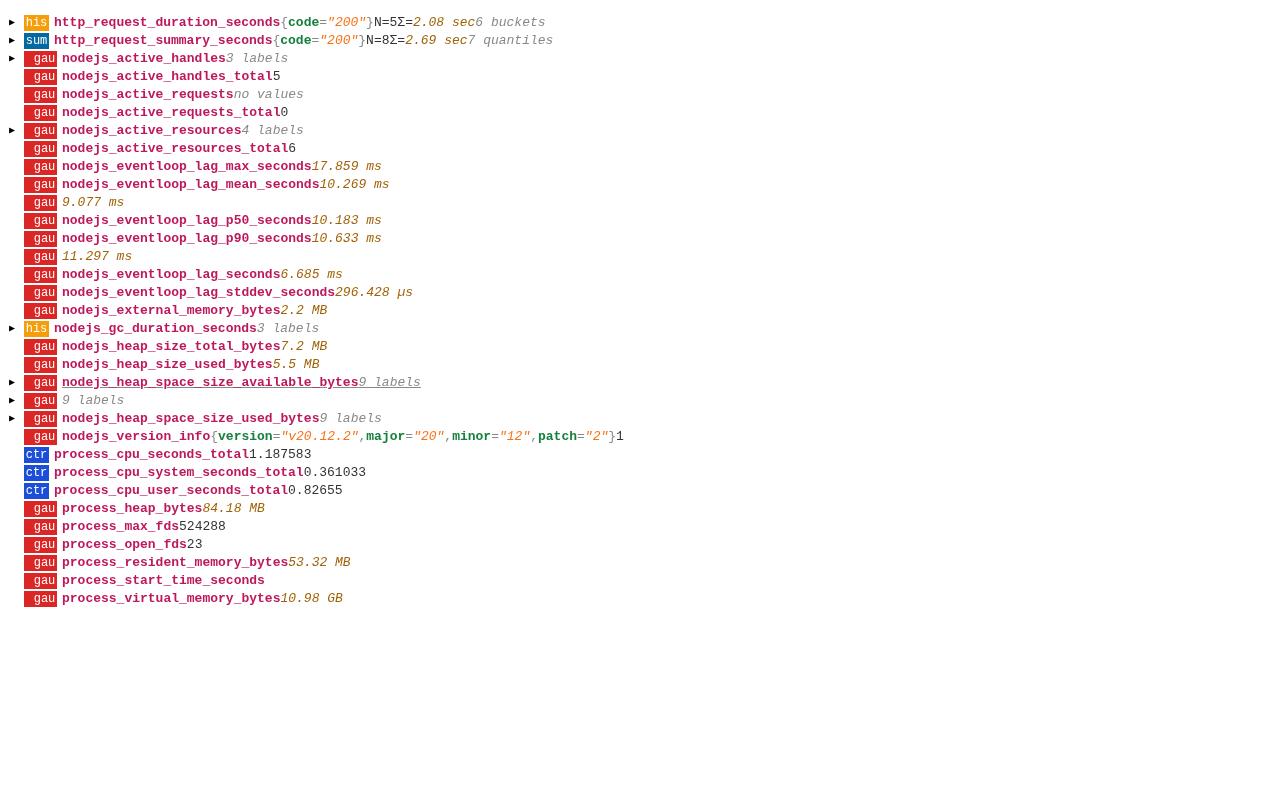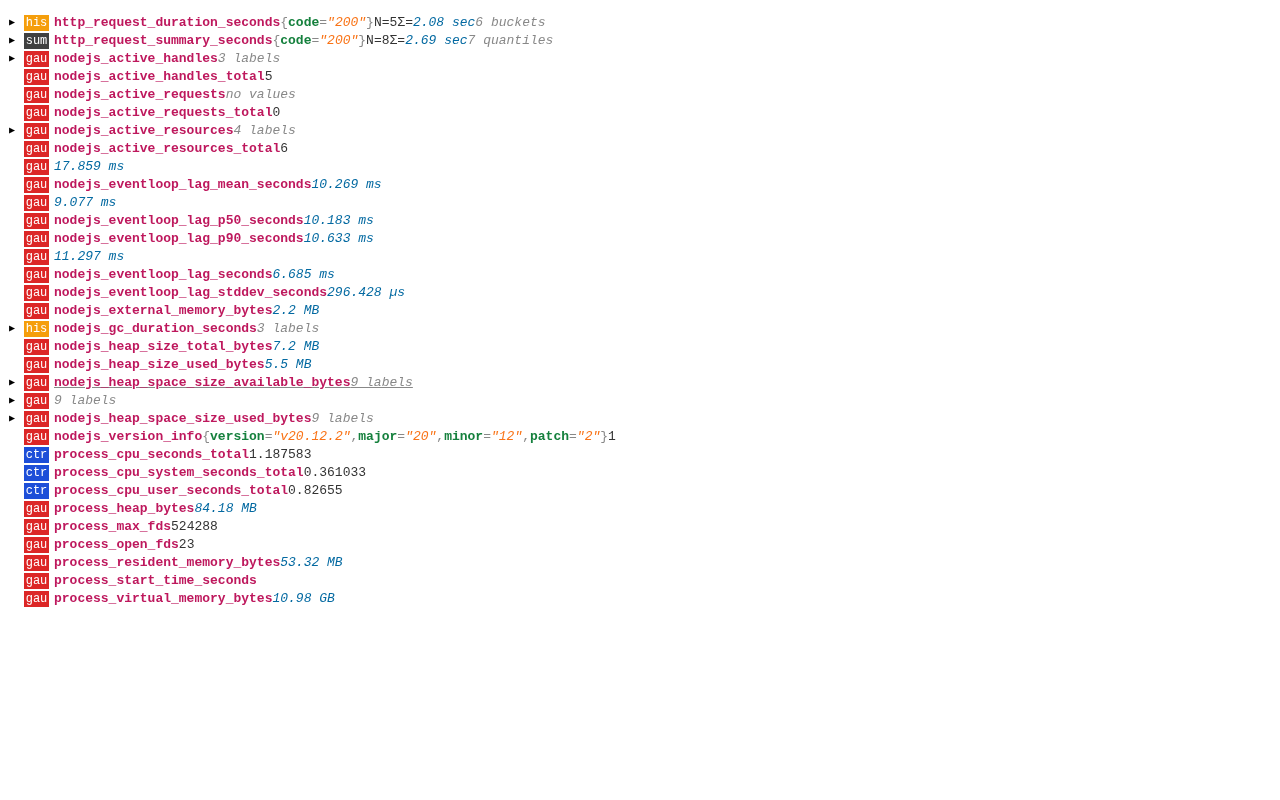--- a/index.html
+++ b/index.html
@@ -32,31 +32,31 @@
     width: 25px;
     text-align: center;
     border-radius: 0;
     color: #fff;
     font-weight: 400;
     font-size: 12px;
     margin-right: 5px;
     line-height: 16px;
   }
   .tag-his { background: #f59e0b; }
-  .tag-sum { background: #404040; }
-  .tag-gau { background: #dc2626; }
+  .tag-sum { background: #0369a1; }
+  .tag-gau { background: #dc2626; padding-left: 8px; }
   .tag-ctr { background: #1d4ed8; }
   .name { font-weight: 700; color: #be185d; }
   .brace { color: #888; }
   .kvkey { color: #15803d; font-weight: 600; }
   .kvstr { color: #f97316; font-style: italic; }
   .eq { color: #888; }
   .stat { color: #333; }
   .sigma { color: #333; }
-  .dur { color: #0369a1; font-style: italic; }
+  .dur { color: #a16207; font-style: italic; }
   .muted { color: #888; font-style: italic; }
   .plain { color: #333; }
   .hl { text-decoration: underline; text-decoration-color: #888; }
 </style>
 </head>
 <body>
 
 <div id="root">
     <div class="row">
       <span class="tri">▶</span>
@@ -118,20 +118,21 @@
     </div>
     <div class="row">
       <span class="tri"></span>
       <span class="tag tag-gau">gau</span>
       <span class="name">nodejs_active_resources_total</span>
       <span class="plain"> 6</span>
     </div>
     <div class="row">
       <span class="tri"></span>
       <span class="tag tag-gau">gau</span>
+      <span class="name">nodejs_eventloop_lag_max_seconds</span>
       <span class="dur"> 17.859 ms</span>
     </div>
     <div class="row">
       <span class="tri"></span>
       <span class="tag tag-gau">gau</span>
       <span class="name">nodejs_eventloop_lag_mean_seconds</span>
       <span class="dur"> 10.269 ms</span>
     </div>
     <div class="row">
       <span class="tri"></span>

